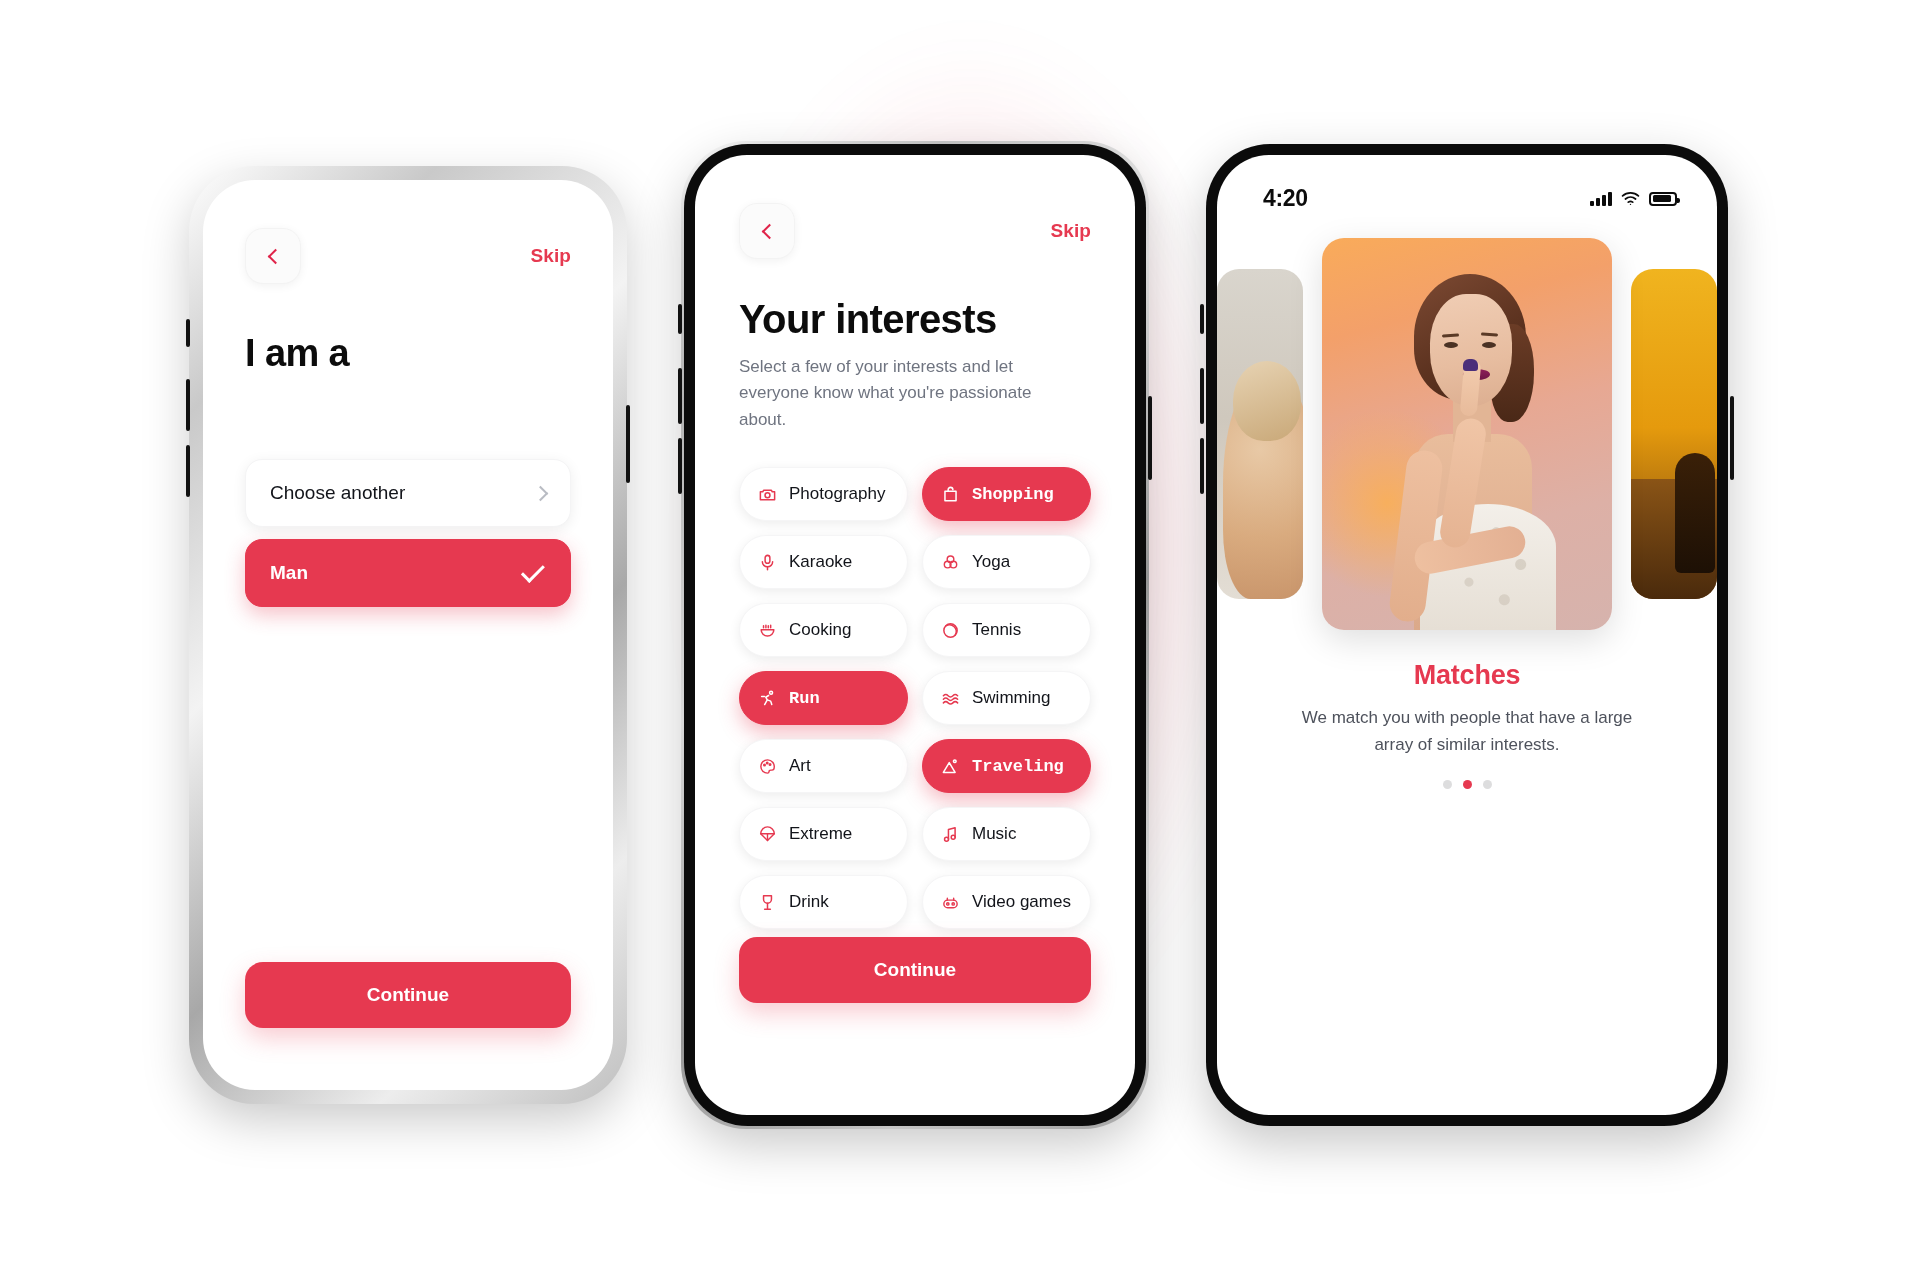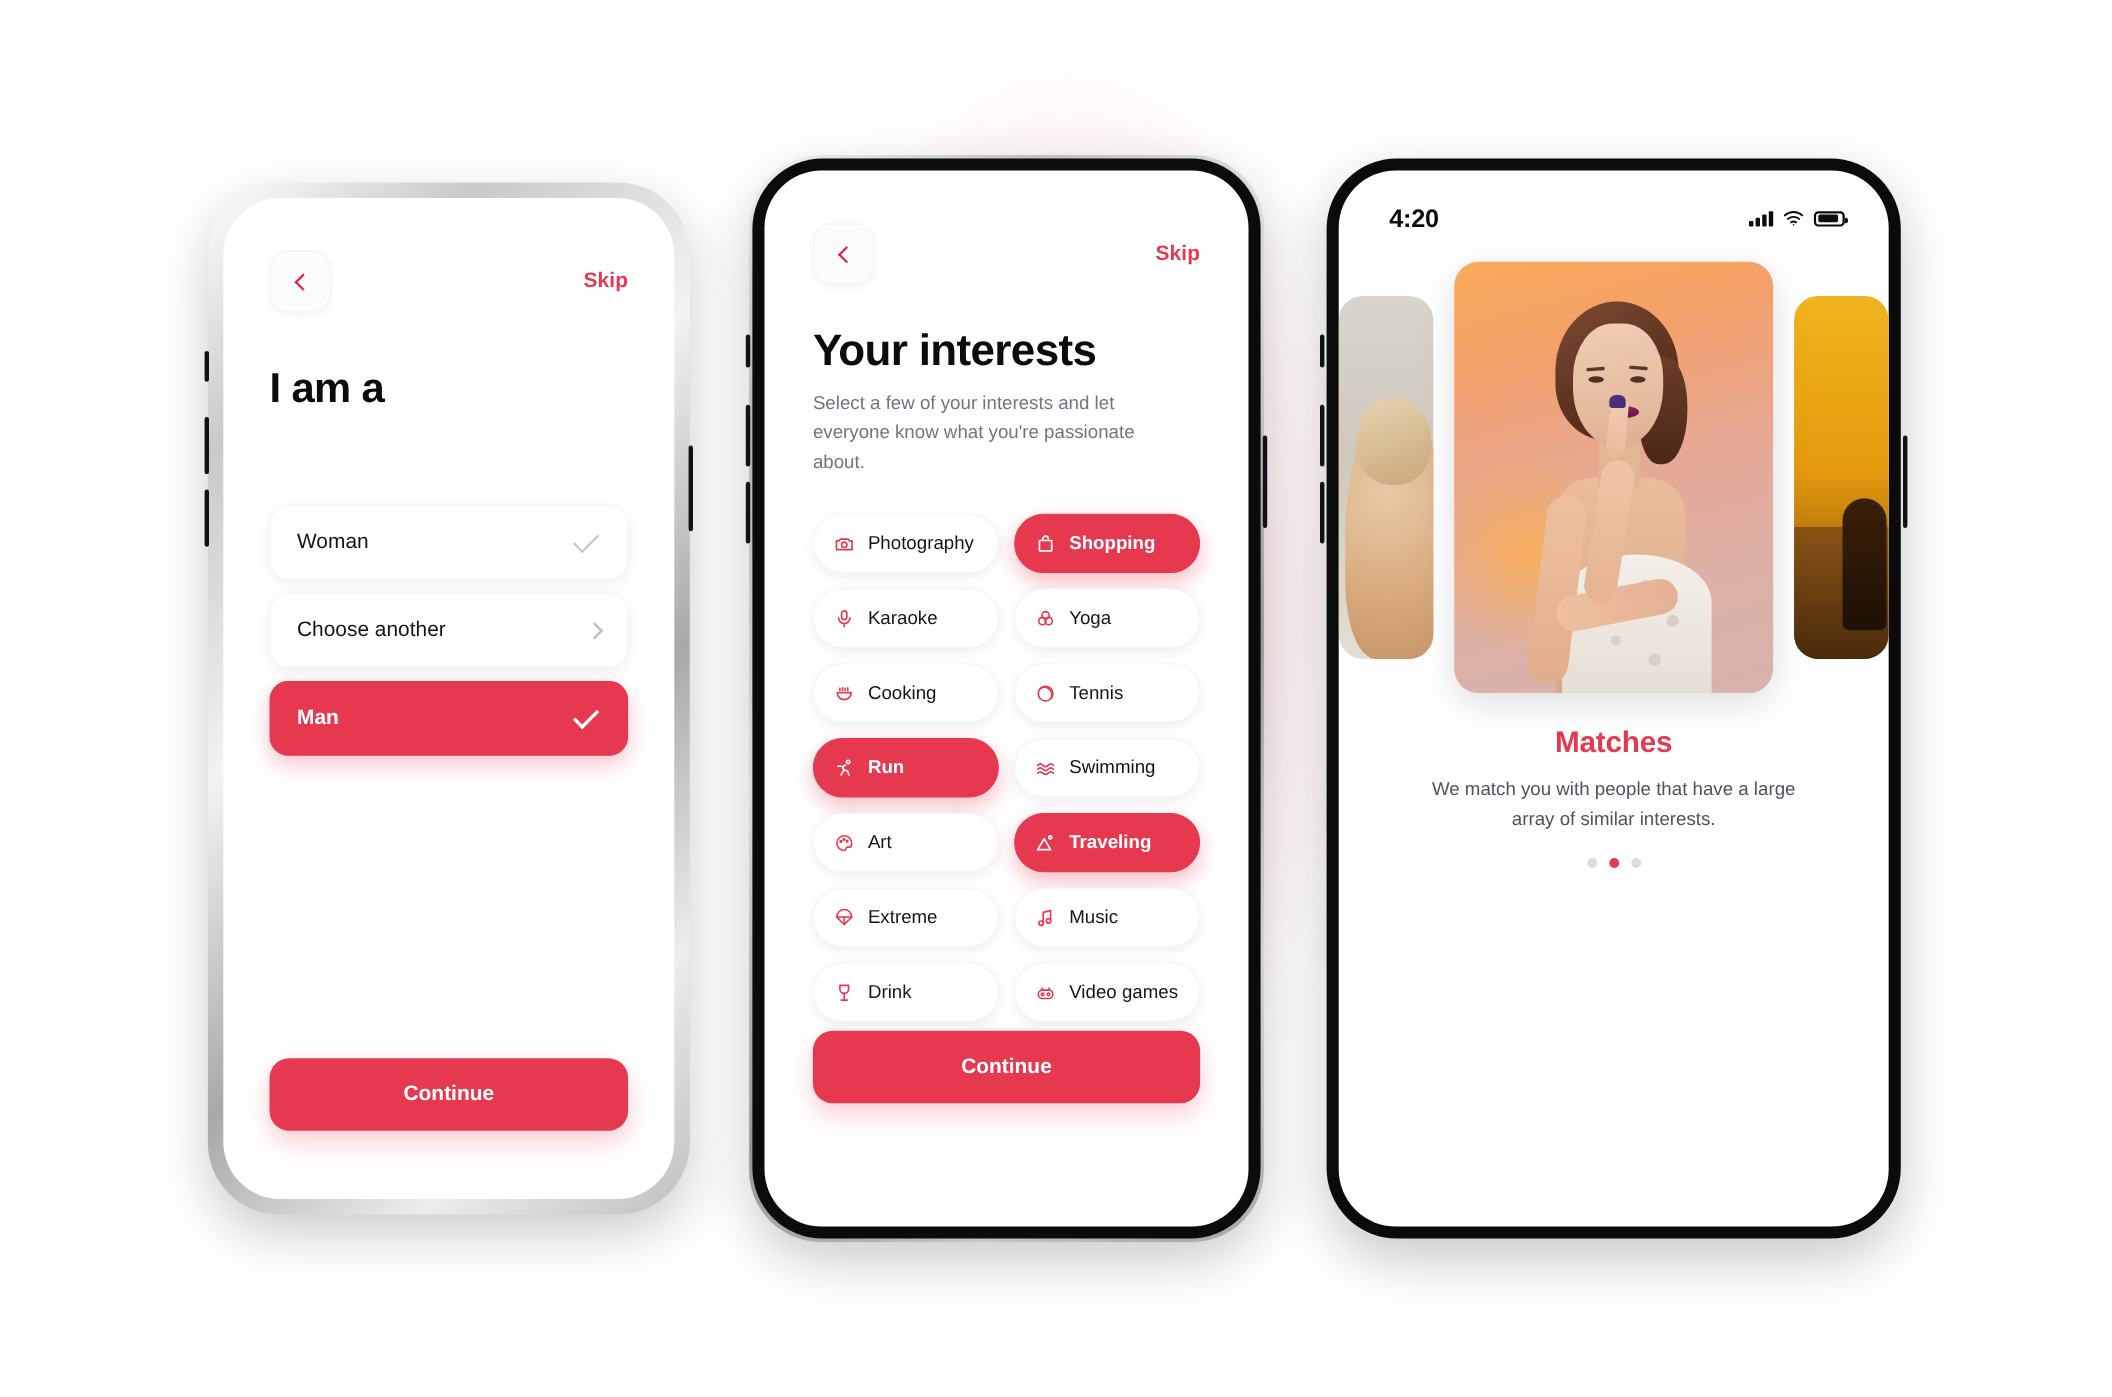--- a/index.html
+++ b/index.html
@@ -199,20 +199,21 @@
     white-space: nowrap;
   }
   .tag .ic { flex: 0 0 auto; display: flex; align-items: center; }
   .tag svg { display: block; }
   .tag.on {
     background: #e63950;
     color: #ffffff;
     border-color: #e63950;
     font-weight: 600;
     box-shadow: 0 8px 20px rgba(230,57,80,0.34);
+    font-family: Liberation Mono, monospace;
   }
   .tag.on svg { stroke: #ffffff; }
   .tag svg { stroke: #e63950; }
 
   
   .statusbar {
     display: flex; align-items: center; justify-content: space-between;
     padding: 30px 40px 0 46px;
   }
   .clock { font-size: 23px; font-weight: 700; color: #0c0c0c; letter-spacing: -0.3px; }
@@ -436,24 +437,20 @@
               </div>
               <div class="skip">Skip</div>
             </div>
 
             <div class="p1-title-wrap">
               <div class="h1">I am a</div>
             </div>
 
             <div class="opts">
 
-              <div class="opt">
-                <span>Woman</span>
-                <span class="tick"></span>
-              </div>
 
               <div class="opt">
                 <span>Choose another</span>
                 <span class="chev-right"></span>
               </div>
 
               <div class="opt selected">
                 <span>Man</span>
                 <span class="tick"></span>
               </div>

